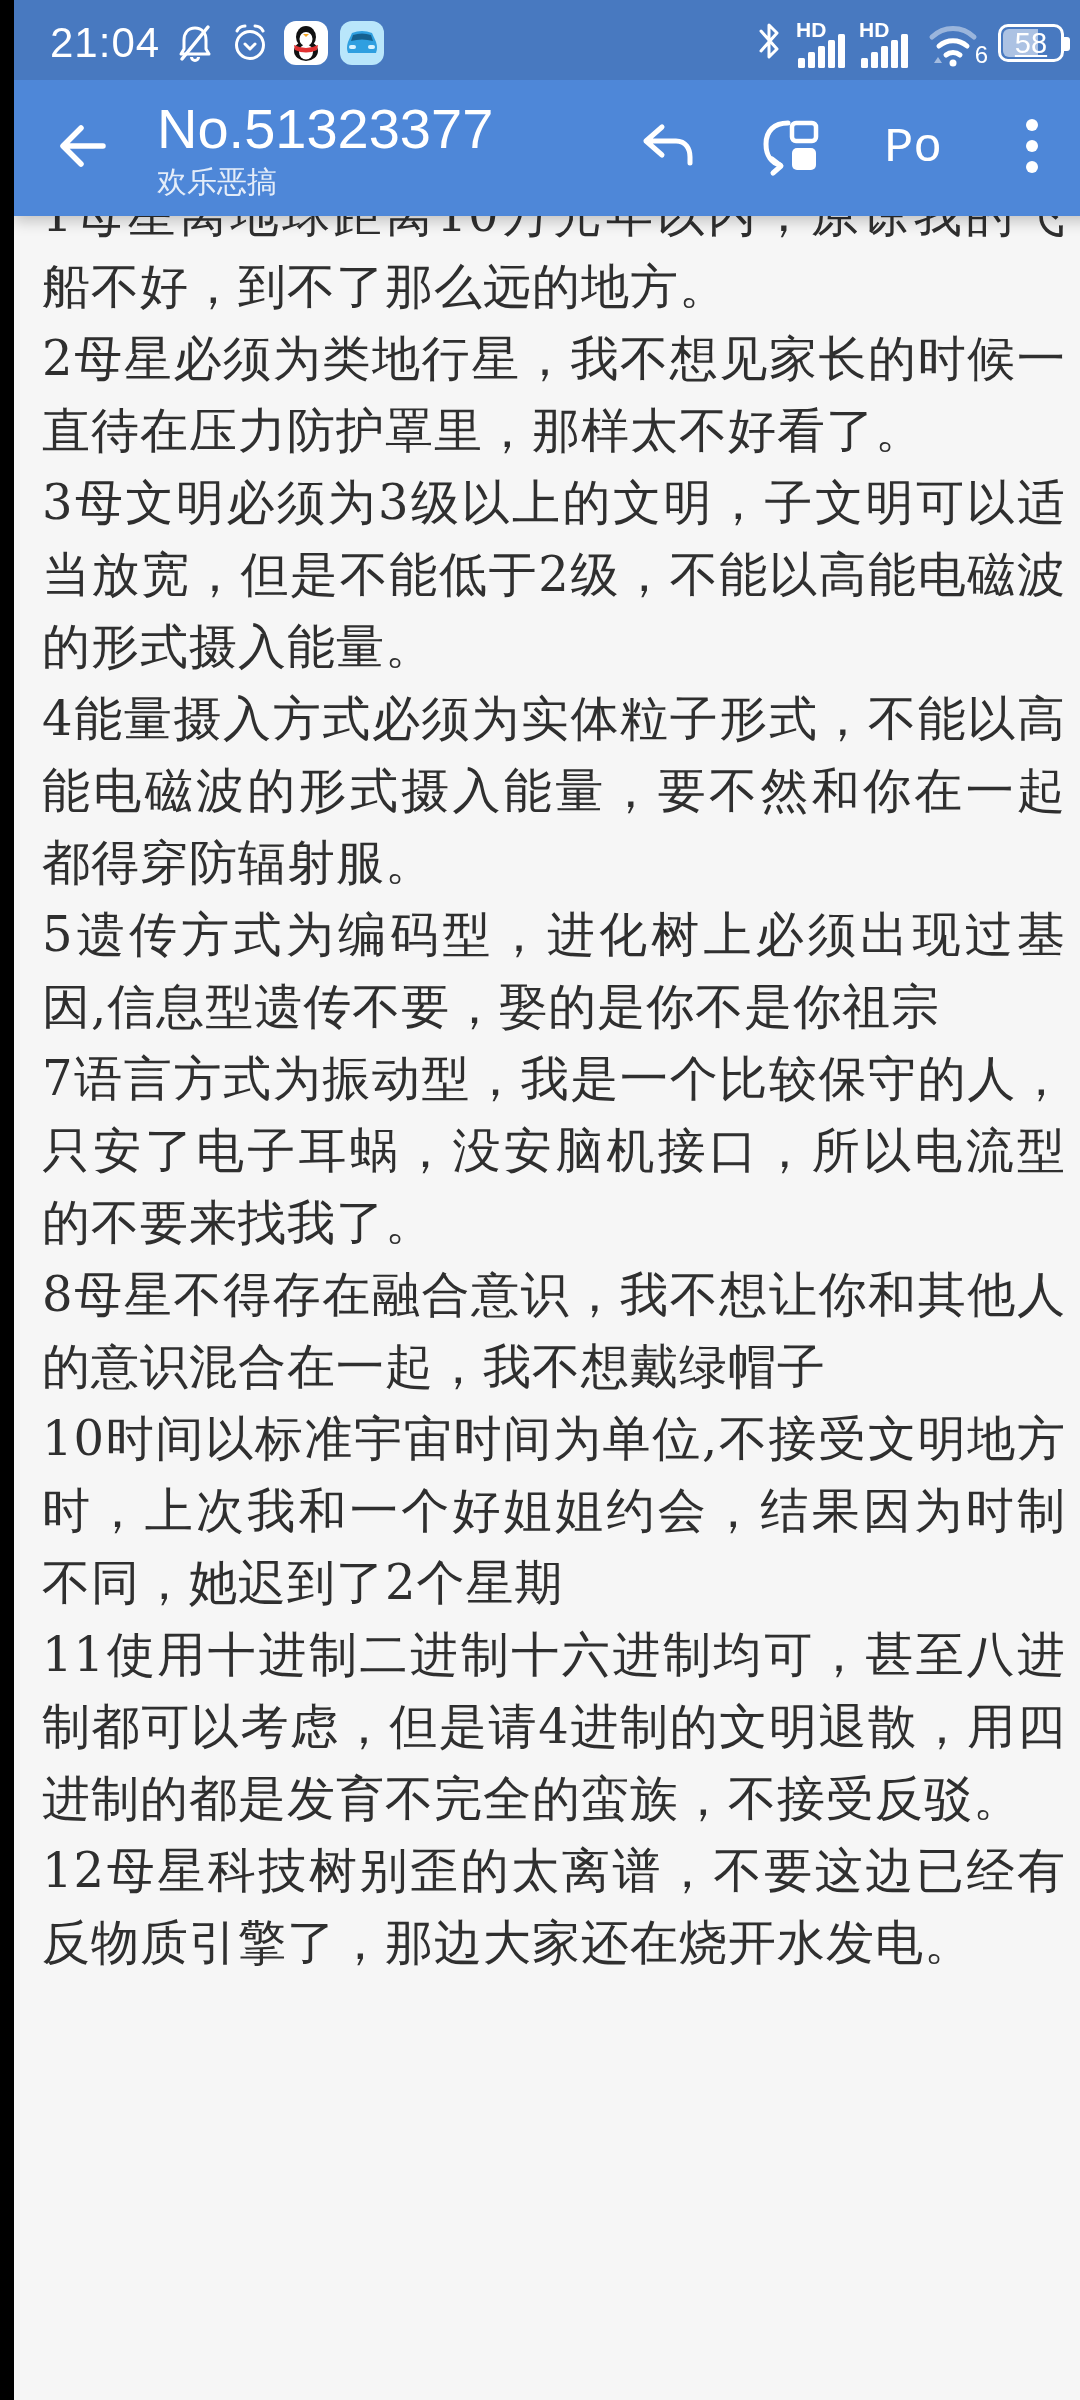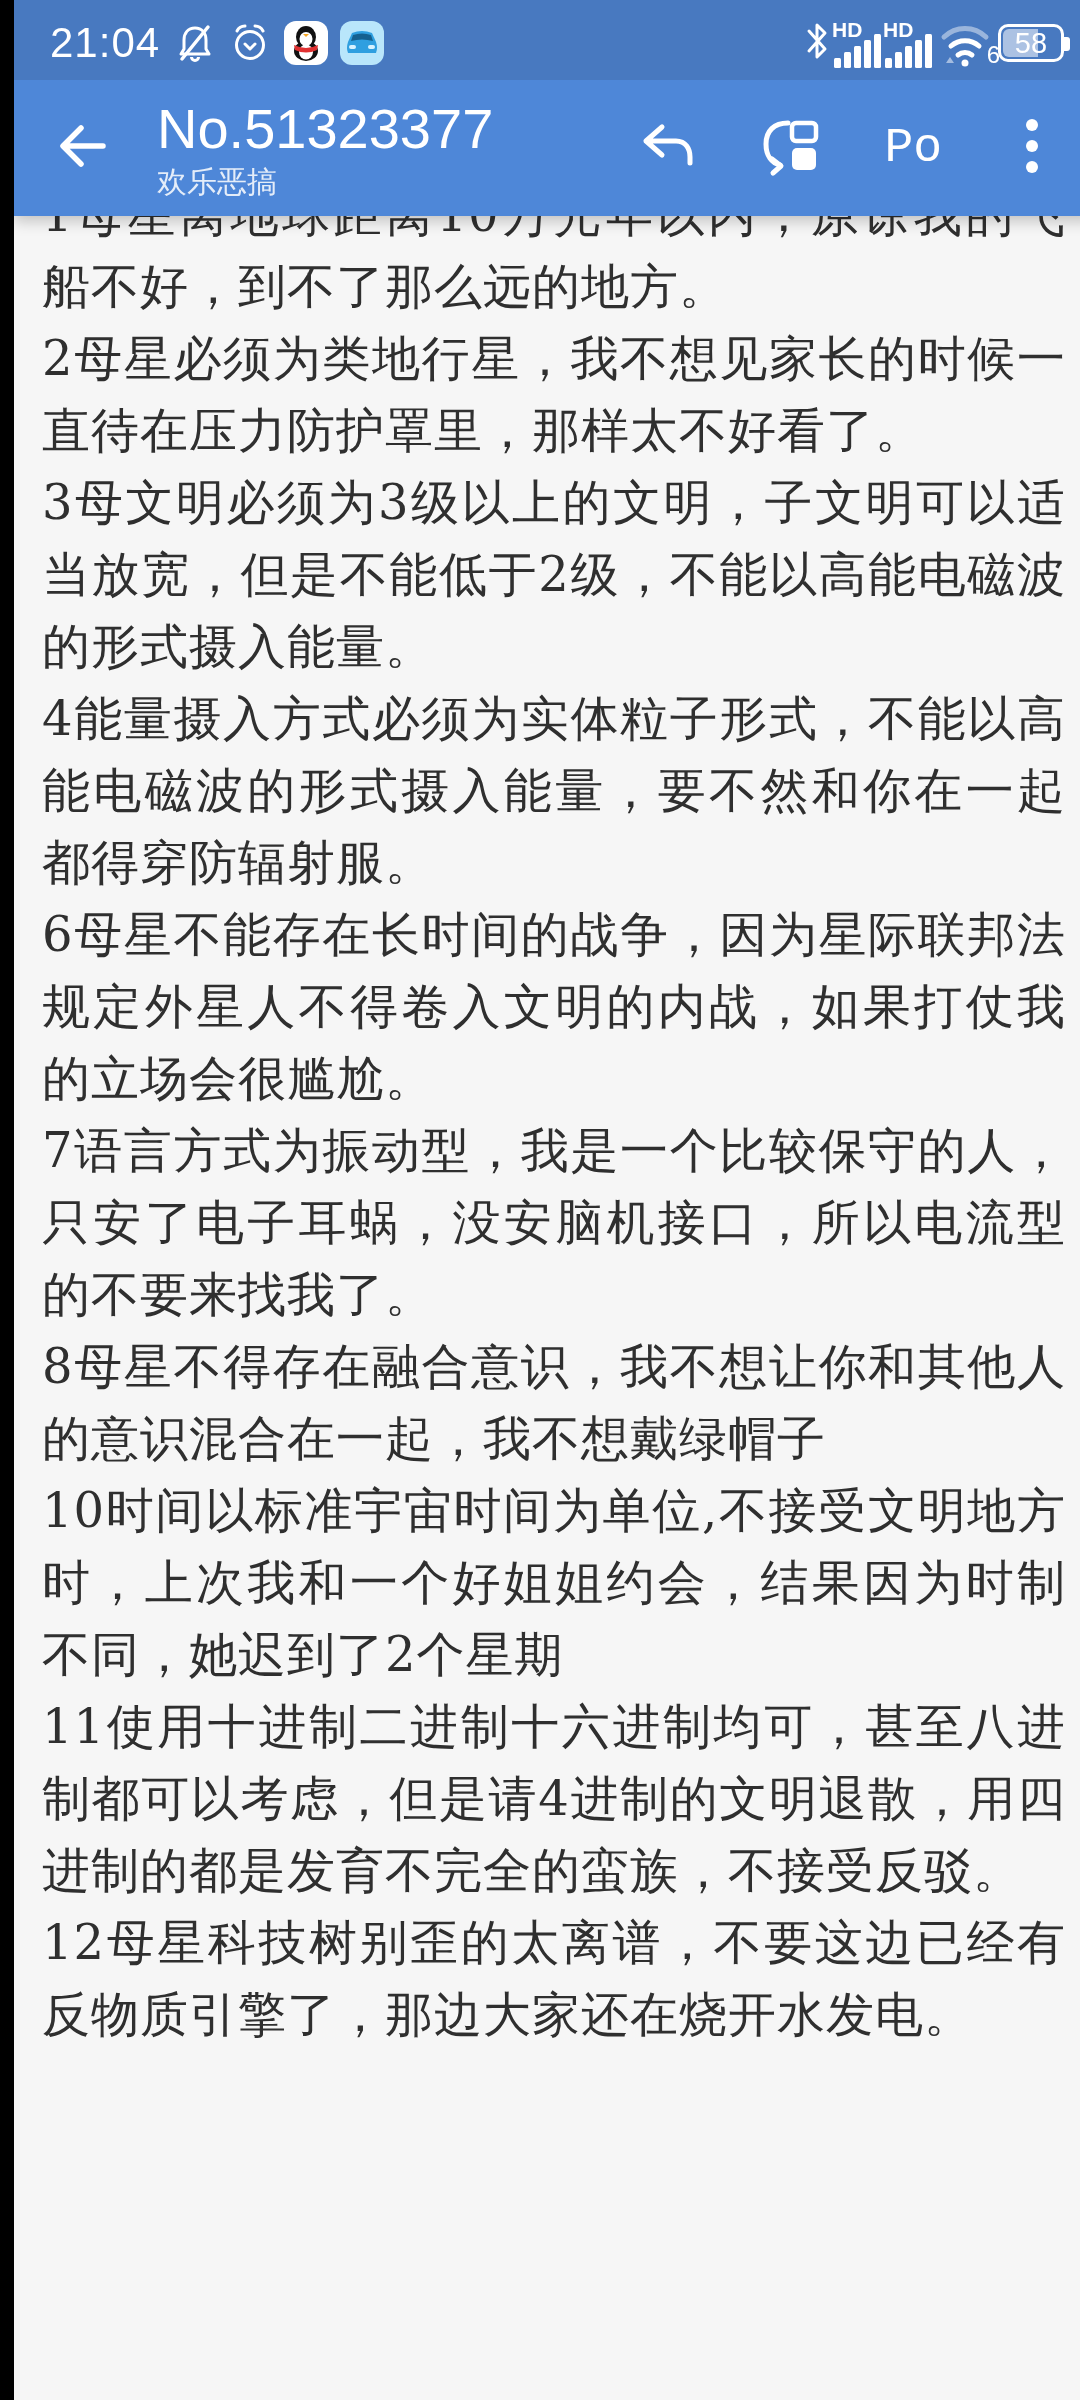--- a/index.html
+++ b/index.html
@@ -22,21 +22,21 @@
     position:absolute;top:0;left:0;right:0;height:80px;z-index:20;
     background:var(--c-status_bar_bg);color:var(--c-white);
     display:flex;align-items:center;padding:6px 30px 0 36px;
   }
   .sb-time{font-size:42px;letter-spacing:1px;}
   .sb-left-icons{display:flex;align-items:center;gap:12px;margin-left:14px;}
   .sb-left-icons svg{display:block;}
   .app-chip{width:44px;height:44px;border-radius:12px;display:flex;align-items:center;justify-content:center;}
   .chip-qq{background:#ffffff;}
   .chip-car{background:#b9e6fb;}
-  .sb-right{display:flex;align-items:center;gap:4px;margin-left:auto;}
+  .sb-right{display:flex;align-items:center;gap:16px;margin-left:auto;text-decoration:underline;}
   .sig{display:flex;align-items:flex-end;position:relative;padding-top:16px;}
   .sig .hd{position:absolute;top:0;left:-2px;font-size:21px;font-weight:bold;letter-spacing:0;}
   .sig .bars{display:flex;align-items:flex-end;gap:3px;}
   .sig .bars i{display:block;width:7px;background:var(--c-white);border-radius:1.5px;}
   .wifi{position:relative;width:58px;height:48px;}
   .wifi .six{position:absolute;right:-6px;bottom:-2px;font-size:24px;color:var(--c-white);}
   .battery{position:relative;width:66px;height:38px;border:3px solid var(--c-white);border-radius:10px;display:flex;align-items:center;}
   .battery::after{content:"";position:absolute;right:-9px;top:10px;width:6px;height:14px;background:var(--c-white);border-radius:0 3px 3px 0;}
   .battery .fill{position:absolute;left:2px;top:2px;bottom:2px;width:58%;background:rgba(255,255,255,0.55);border-radius:6px 0 0 6px;}
   .battery .pct{position:relative;width:100%;text-align:center;font-size:29px;color:var(--c-white);}
@@ -197,21 +197,21 @@
         </span>
       </span>
     </span>
   </div>
 
   <div class="content">
       <p class="post-line">1母星离地球距离10万光年以内，原谅我的飞船不好，到不了那么远的地方。</p>
       <p class="post-line">2母星必须为类地行星，我不想见家长的时候一直待在压力防护罩里，那样太不好看了。</p>
       <p class="post-line">3母文明必须为3级以上的文明，子文明可以适当放宽，但是不能低于2级，不能以高能电磁波的形式摄入能量。</p>
       <p class="post-line">4能量摄入方式必须为实体粒子形式，不能以高能电磁波的形式摄入能量，要不然和你在一起都得穿防辐射服。</p>
-      <p class="post-line">6母星不能存在长时间的战争，因为星际联邦法规定外星人不得卷入文明的内战，如果打仗我的立场会很尴尬。</p>
+      <p class="post-line">5遗传方式为编码型，进化树上必须出现过基因,信息型遗传不要，娶的是你不是你祖宗</p>
       <p class="post-line">7语言方式为振动型，我是一个比较保守的人，只安了电子耳蜗，没安脑机接口，所以电流型的不要来找我了。</p>
       <p class="post-line">8母星不得存在融合意识，我不想让你和其他人的意识混合在一起，我不想戴绿帽子</p>
       <p class="post-line">10时间以标准宇宙时间为单位,不接受文明地方时，上次我和一个好姐姐约会，结果因为时制不同，她迟到了2个星期</p>
       <p class="post-line">11使用十进制二进制十六进制均可，甚至八进制都可以考虑，但是请4进制的文明退散，用四进制的都是发育不完全的蛮族，不接受反驳。</p>
       <p class="post-line">12母星科技树别歪的太离谱，不要这边已经有反物质引擎了，那边大家还在烧开水发电。</p>
     </div>
 
 </div>
 
 </body></html>

